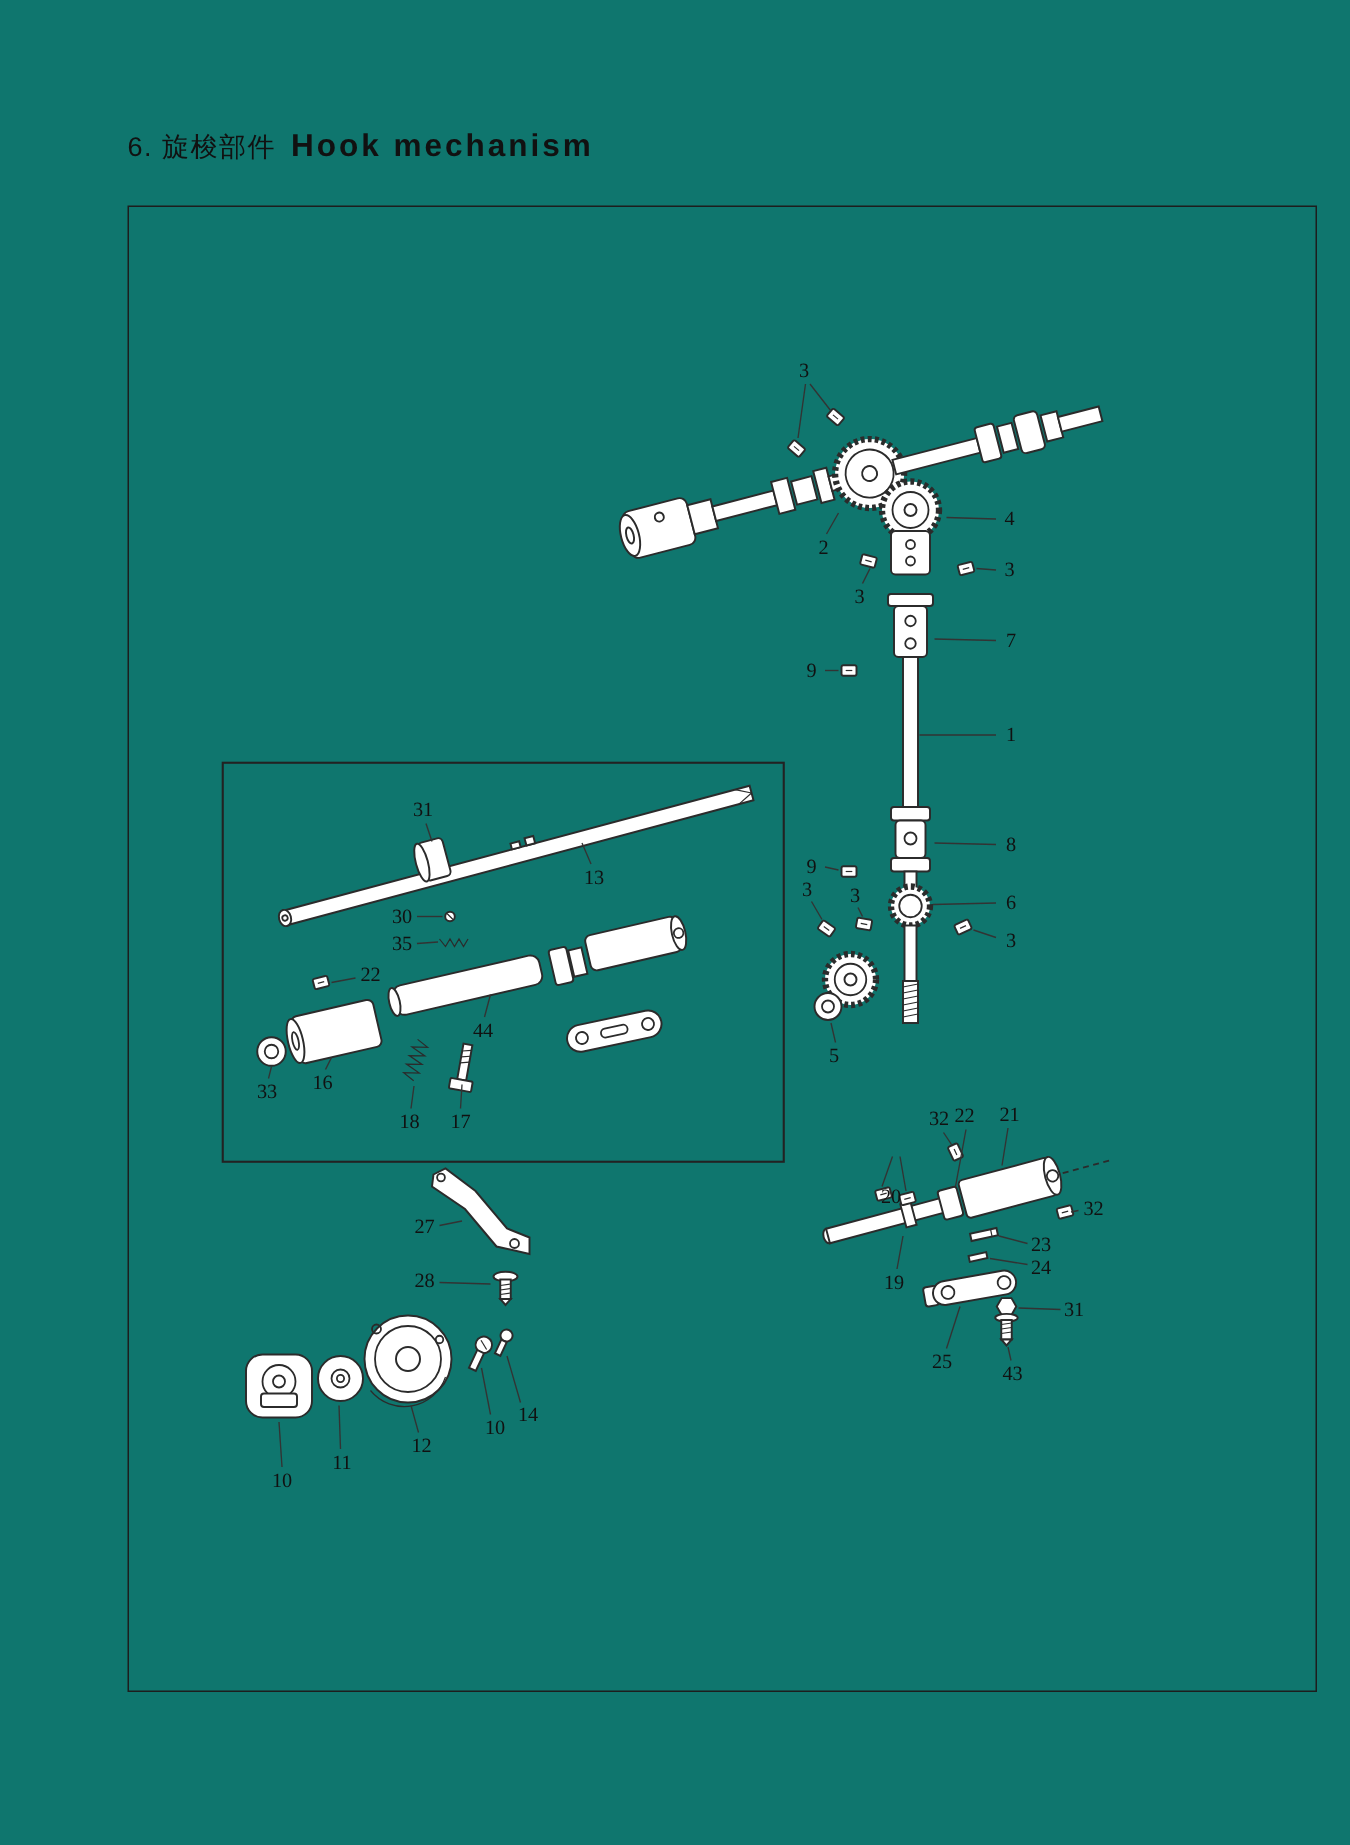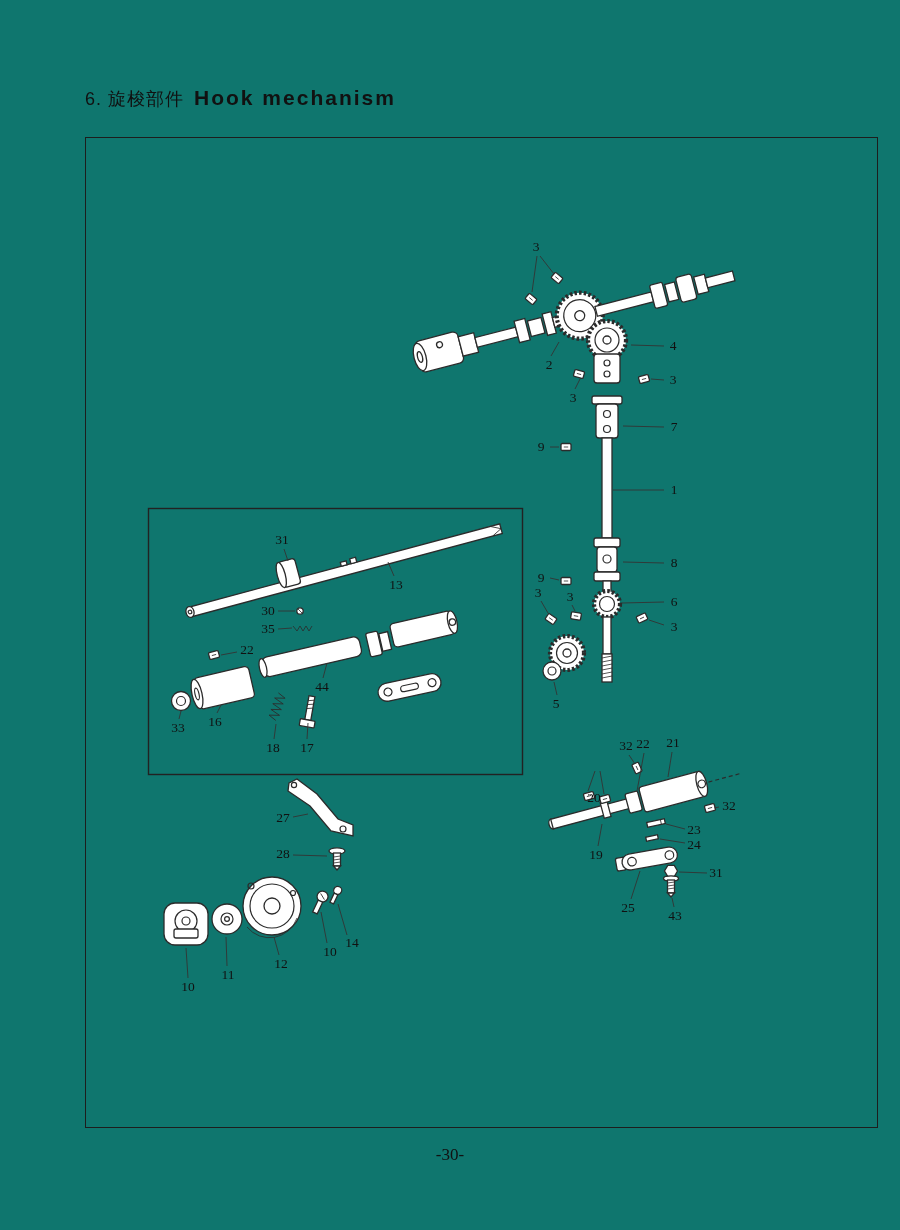--- a/index.html
+++ b/index.html
@@ -337,14 +337,13 @@
       <span class="part-label" style="left: 716px; top: 873px;">31</span>
       <span class="part-label" style="left: 628px; top: 908px;">25</span>
       <span class="part-label" style="left: 675px; top: 916px;">43</span>
       <span class="part-label" style="left: 188px; top: 987px;">10</span>
       <span class="part-label" style="left: 228px; top: 975px;">11</span>
       <span class="part-label" style="left: 281px; top: 964px;">12</span>
       <span class="part-label" style="left: 330px; top: 952px;">10</span>
       <span class="part-label" style="left: 352px; top: 943px;">14</span>
     </div>
 
-  <div class="pageno">-30-</div>
 </div>
 
 </body></html>

